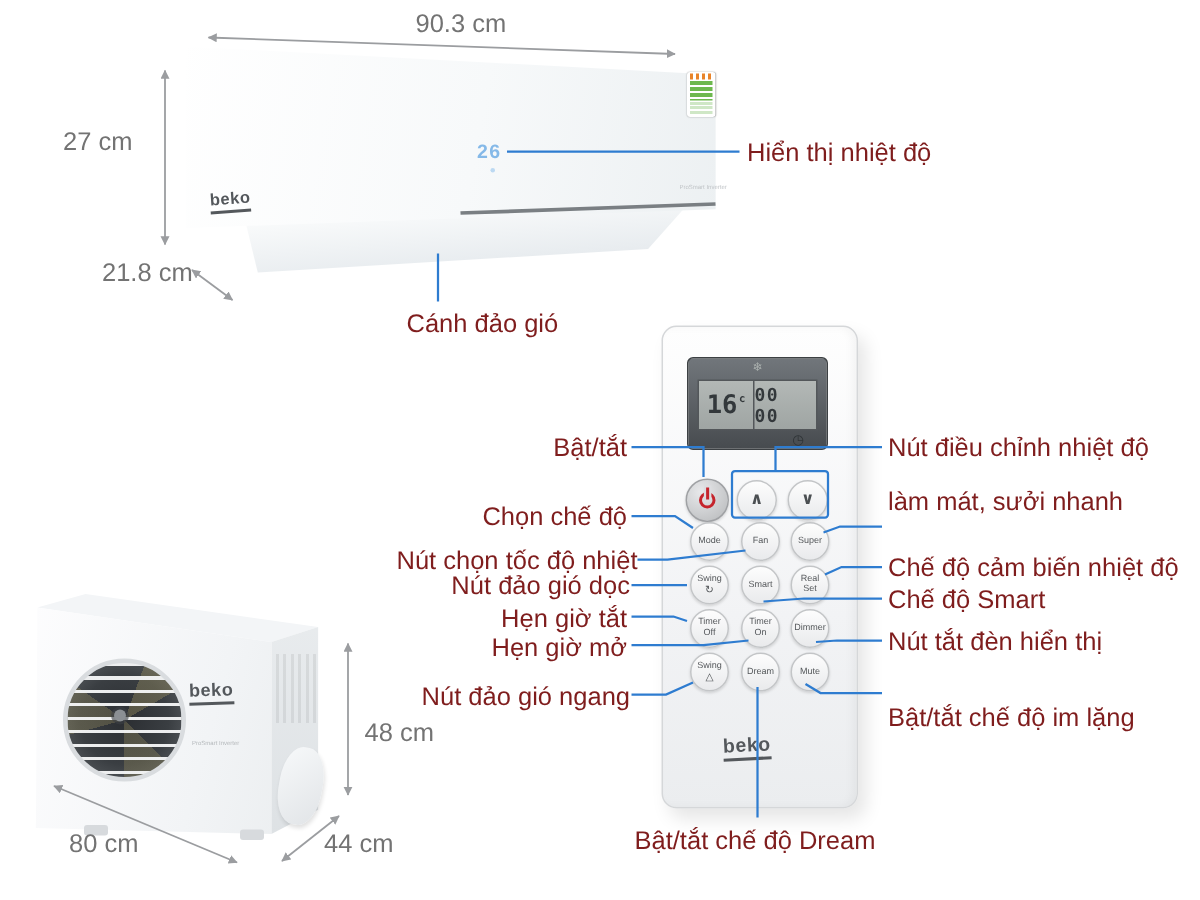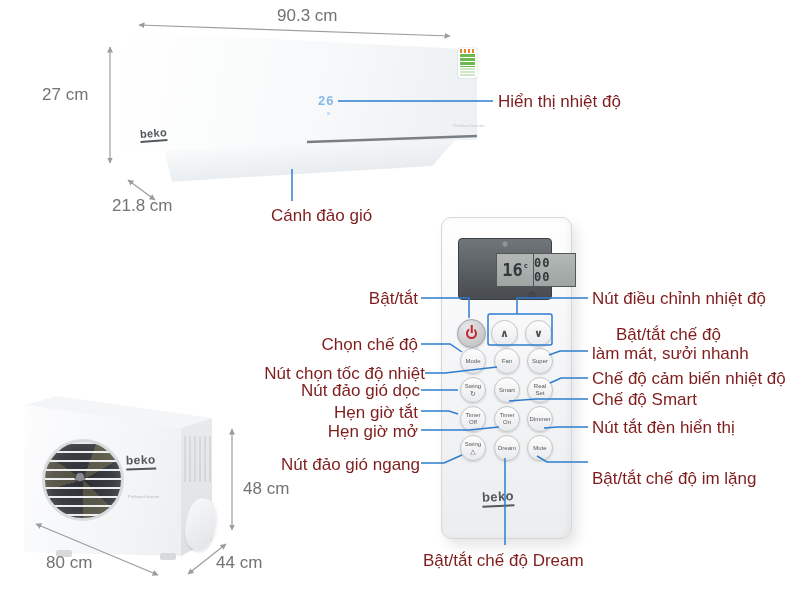--- a/index.html
+++ b/index.html
@@ -60,21 +60,21 @@
     transform:rotate(10deg);background:linear-gradient(135deg,#f7f9fa,#e1e4e7);box-shadow:1px 2px 3px rgba(0,0,0,.12);}
   .odu-foot{position:absolute;width:16px;height:7px;background:#d7dadd;border-radius:2px;}
 
   
   .remote{position:absolute;left:441px;top:217px;width:129px;height:320px;border-radius:10px;
     background:linear-gradient(180deg,#fefefe,#f2f3f5 60%,#ebedef);
     border:1px solid #d5d7d9;box-shadow:5px 7px 12px rgba(0,0,0,.10),inset -3px 0 6px rgba(0,0,0,.04);}
   .lcd{position:absolute;left:16px;top:20px;width:92px;height:60px;border-radius:4px;
     background:linear-gradient(180deg,#71767b,#474b4f);border:1px solid #3c4043;}
   .lcd-screen{position:absolute;left:6px;top:14px;width:78px;height:32px;display:flex;
-    background:linear-gradient(180deg,#b3b8b6,#9fa5a3);border:1px solid #53575a;margin-left:31px;}
+    background:linear-gradient(180deg,#b3b8b6,#9fa5a3);border:1px solid #53575a;}
   .lcd-temp{width:36px;border-right:1px solid #53575a;display:flex;align-items:center;justify-content:center;
     font-family:"DejaVu Sans Mono",monospace;font-weight:bold;font-size:17px;color:#33383b;}
   .lcd-unit{font-size:7px;margin:-8px 0 0 1px;}
   .lcd-time{flex:1;display:flex;align-items:center;justify-content:center;
     font-family:"DejaVu Sans Mono",monospace;font-weight:bold;font-size:12px;letter-spacing:1px;color:#33383b;}
   .lcd-topicon{position:absolute;top:1px;left:50%;transform:translateX(-50%);font-size:8px;color:#aab0ae;}
   .lcd-clock{position:absolute;bottom:0px;right:15px;font-size:9px;color:#2f3437;}
 
   .btn{position:absolute;width:24px;height:24px;border-radius:50%;
     background:linear-gradient(180deg,#fdfdfd,#e9eaec);border:1px solid #c3c5c7;
@@ -227,39 +227,38 @@
       <path d="M588,378 H561 L550,383"></path>
       <path d="M588,399 H536 L509,401"></path>
       <path d="M588,427 H558 L544,428"></path>
       <path d="M588,462 H547 L537,456"></path>
       <path d="M505,458 V545"></path>
     </g>
   </svg>
 
   <div class="dim txt" style="left:277px;top:6px;">90.3 cm</div>
   <div class="dim txt" style="left:42px;top:85px;">27 cm</div>
-  <div class="dim txt" style="left:68px;top:196px;margin-left:44px;">21.8 cm</div>
+  <div class="dim txt" style="left:68px;top:172px;">21.8 cm</div>
   <div class="dim txt" style="left:46px;top:553px;">80 cm</div>
   <div class="dim txt" style="left:216px;top:553px;">44 cm</div>
   <div class="dim txt" style="left:243px;top:479px;">48 cm</div>
 
   <div class="lbl txt" style="left:498px;top:92px;">Hiển thị nhiệt độ</div>
   <div class="lbl txt" style="left:271px;top:206px;">Cánh đảo gió</div>
 
   <div class="lbl r txt" style="right:382px;top:289px;">Bật/tắt</div>
   <div class="lbl r txt" style="right:382px;top:335px;">Chọn chế độ</div>
   <div class="lbl r txt" style="right:375px;top:364px;">Nút chọn tốc độ nhiệt</div>
   <div class="lbl r txt" style="right:380px;top:381px;">Nút đảo gió dọc</div>
   <div class="lbl r txt" style="right:382px;top:403px;text-align:right;">Hẹn giờ tắt</div>
   <div class="lbl r txt" style="right:382px;top:422px;">Hẹn giờ mở</div>
   <div class="lbl r txt" style="right:380px;top:455px;">Nút đảo gió ngang</div>
 
   <div class="lbl txt" style="left:592px;top:289px;">Nút điều chỉnh nhiệt độ</div>
   <div class="lbl txt" style="left:592px;top:325px;">
-    <span style="display:block;padding-left:24px;">Bật/tắt chế độ</span>
     <span style="display:block;text-align:right;">làm mát, sưởi nhanh</span>
   </div>
   <div class="lbl txt" style="left:592px;top:369px;">Chế độ cảm biến nhiệt độ</div>
   <div class="lbl txt" style="left:592px;top:390px;">Chế độ Smart</div>
   <div class="lbl txt" style="left:592px;top:418px;">Nút tắt đèn hiển thị</div>
   <div class="lbl txt" style="left:592px;top:469px;">Bật/tắt chế độ im lặng</div>
 
   <div class="lbl txt" style="left:423px;top:551px;">Bật/tắt chế độ Dream</div>
 </div>
 

